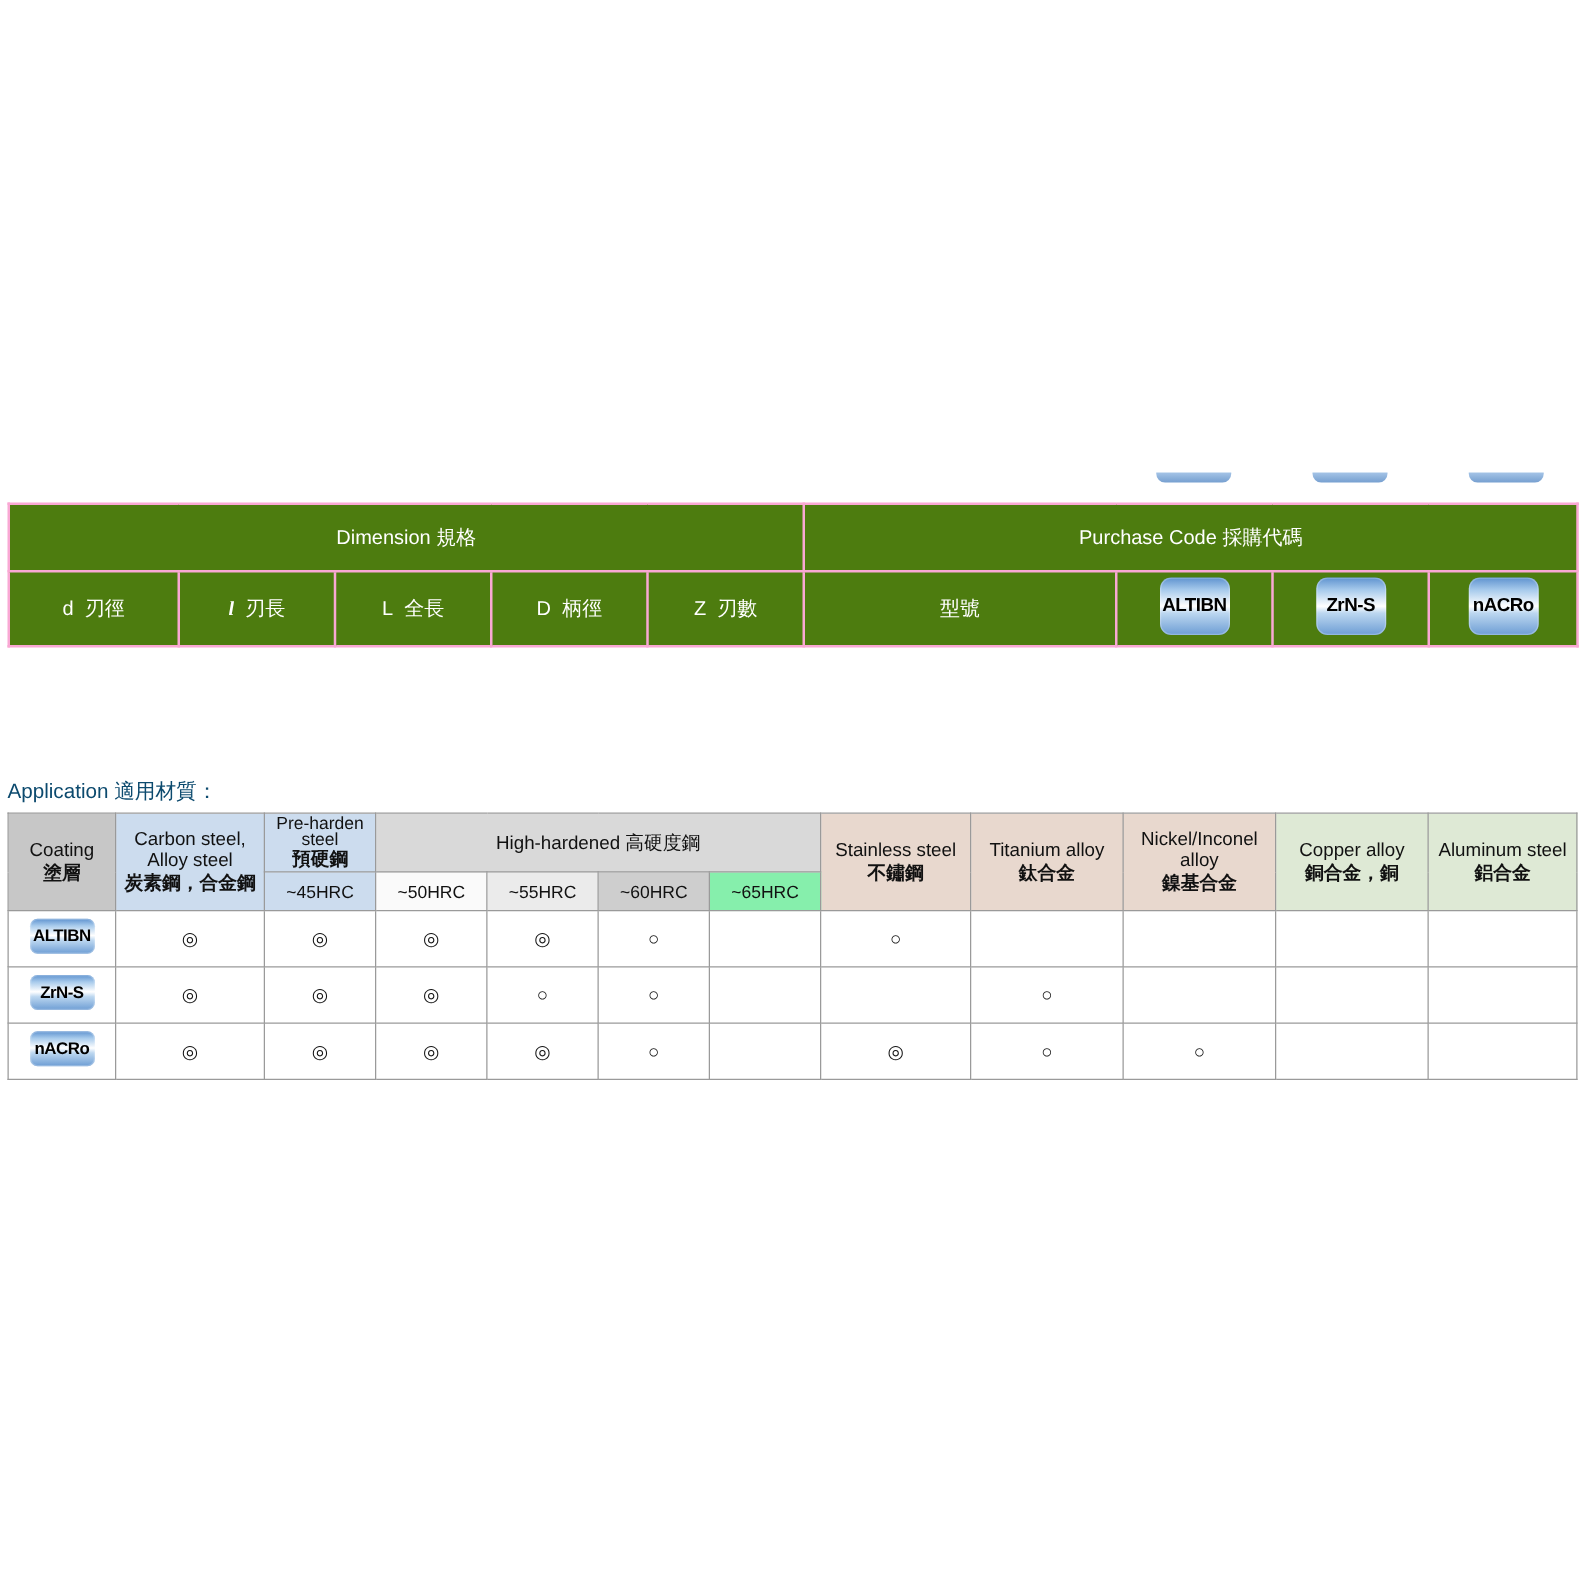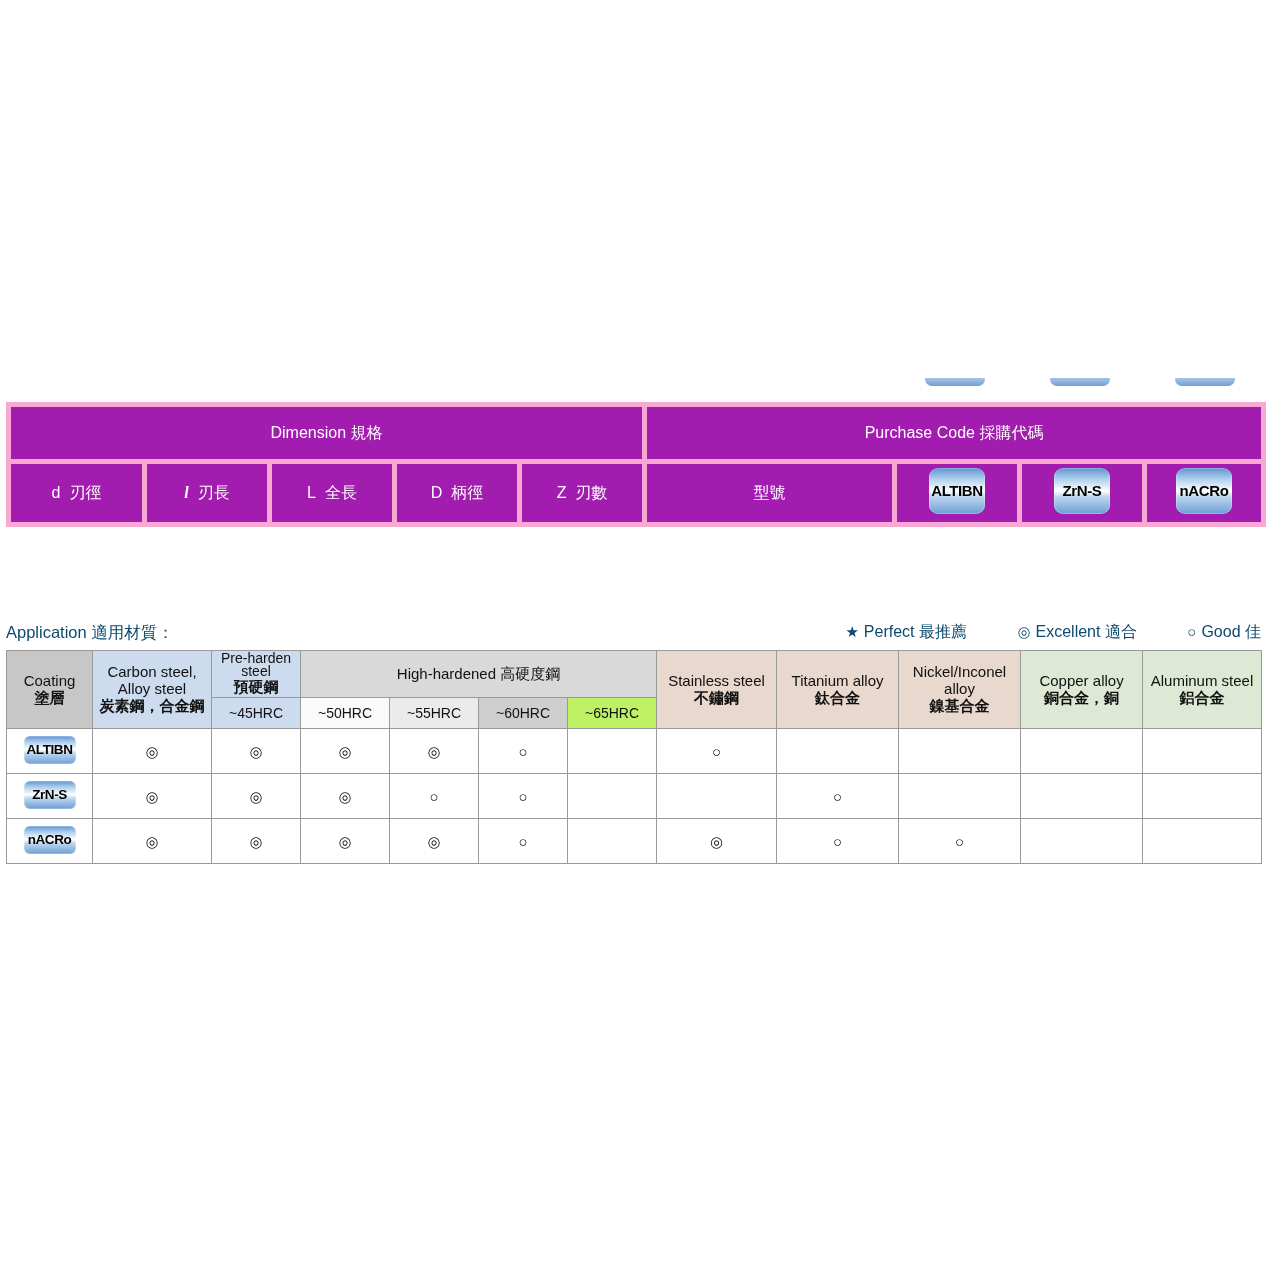--- a/index.html
+++ b/index.html
@@ -27,22 +27,22 @@
   }
 
   
   .spec{
     position:absolute;left:6px;top:402px;
     width:1255px;
     border-collapse:collapse;
     table-layout:fixed;
   }
   .spec td{
-    border:5px solid #f9a8d4;
-    background:#a21caf;
+    border:2px solid #f9a8d4;
+    background:#4d7c0f;
     color:#ffffff;
     text-align:center;
     vertical-align:middle;
     font-size:15.5px;
     padding:0;
   }
   .spec tr.group td{height:52px;font-size:16px;}
   .spec tr.eng td{height:52px;line-height:19px;}
   .spec tr.cjk td{height:58px;font-size:16px;}
   .spec tr.vals td{
@@ -95,21 +95,21 @@
   }
   .appt tr.h1 td{height:46px;}
   .appt tr.h2 td{height:30px;font-size:14px;}
   .appt tr.data td{height:44px;background:#ffffff;}
   .c-grey{background:#c7c7c7;}
   .c-blue{background:#ccdcee;}
   .c-hh{background:#d9d9d9;}
   .c-h50{background:#fafafa;}
   .c-h55{background:#ebebeb;}
   .c-h60{background:#cecece;margin-left:15px;}
-  .c-h65{background:#bef264;}
+  .c-h65{background:#86efac;}
   .c-pink{background:#e8d8ce;}
   .c-green{background:#dee9d5;}
   .small-en{font-size:14px;display:block;line-height:13px;}
   .cjk-b{font-weight:bold;}
   .mark{font-size:15px;color:#111;line-height:1;}
 </style>
 </head>
 <body>
 
 <div class="page">
@@ -170,34 +170,20 @@
         <td>
           <span class="badge">nACRo</span>
         </td>
       </tr>
 
     </tbody>
   </table>
 
   <div class="app-line">
     <span class="app-label">Application 適用材質：</span>
-    <span class="legend">
-      <span class="item">
-        <span class="sym">★</span><span>Perfect</span>
-        <span>最推薦</span>
-      </span>
-      <span class="item">
-        <span class="sym">◎</span><span>Excellent</span>
-        <span>適合</span>
-      </span>
-      <span class="item">
-        <span class="sym">○</span><span>Good</span>
-        <span>佳</span>
-      </span>
-    </span>
   </div>
 
   <table class="appt">
     <colgroup>
       <col style="width:86px">
         <col style="width:119px">
         <col style="width:89px">
       <col style="width:89px">
         <col style="width:89px">
         <col style="width:89px">

